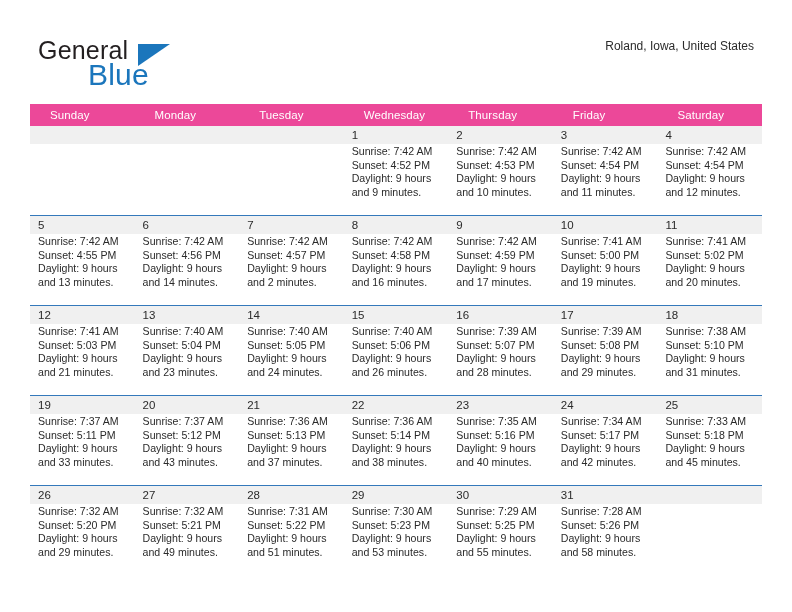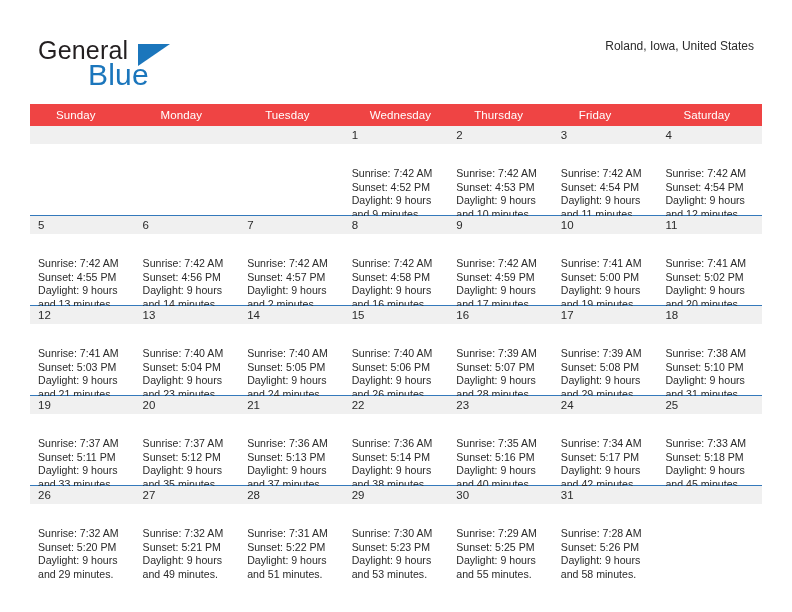--- a/index.html
+++ b/index.html
@@ -93,26 +93,26 @@
     width: 732px;
   }
   table.cal {
     border-collapse: collapse;
     table-layout: fixed;
     width: 732px;
   }
   table.cal col { width: 104.57px; }
 
   thead th {
-    background: #ef4444;
+    background: #ec4899;
     color: #ffffff;
     font-size: 11.5px;
     font-weight: normal;
     text-align: left;
-    padding: 5px 0 5px 26px;
+    padding: 5px 0 5px 20px;
     height: 20px;
     box-sizing: border-box;
     letter-spacing: 0.1px;
   }
 
   tbody tr.week-row > td {
     vertical-align: top;
     padding: 0;
     border-top: 1px solid #3479bb;
     height: 89px;
@@ -129,21 +129,21 @@
     background: #f0f0f0;
     height: 18px;
     box-sizing: border-box;
     padding: 1px 0 0 8px;
     font-size: 11.5px;
     color: #2a2a2a;
     line-height: 16px;
   }
   .cell.empty .daynum-band { color: transparent; }
   .details {
-    padding: 23px 4px 0 8px;
+    padding: 1px 4px 0 8px;
     font-size: 10.6px;
     line-height: 13.6px;
     color: #2a2a2a;
   }
   .details div { white-space: nowrap; }
 </style>
 </head>
 <body>
 
 <div class="page">
@@ -434,21 +434,21 @@
                 </div>
               </div>
             </td>
             <td>
               <div class="cell">
                 <div class="daynum-band">20</div>
                 <div class="details">
                   <div>Sunrise: 7:37 AM</div>
                   <div>Sunset: 5:12 PM</div>
                   <div>Daylight: 9 hours</div>
-                  <div>and 35 minutes.</div>
+                  <div>and 43 minutes.</div>
                 </div>
               </div>
             </td>
             <td>
               <div class="cell">
                 <div class="daynum-band">21</div>
                 <div class="details">
                   <div>Sunrise: 7:36 AM</div>
                   <div>Sunset: 5:13 PM</div>
                   <div>Daylight: 9 hours</div>

